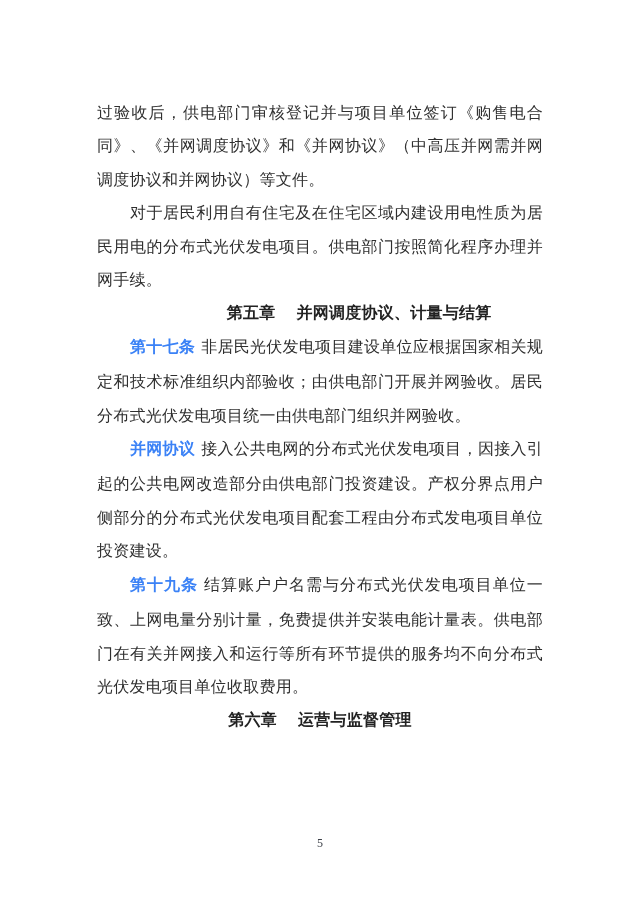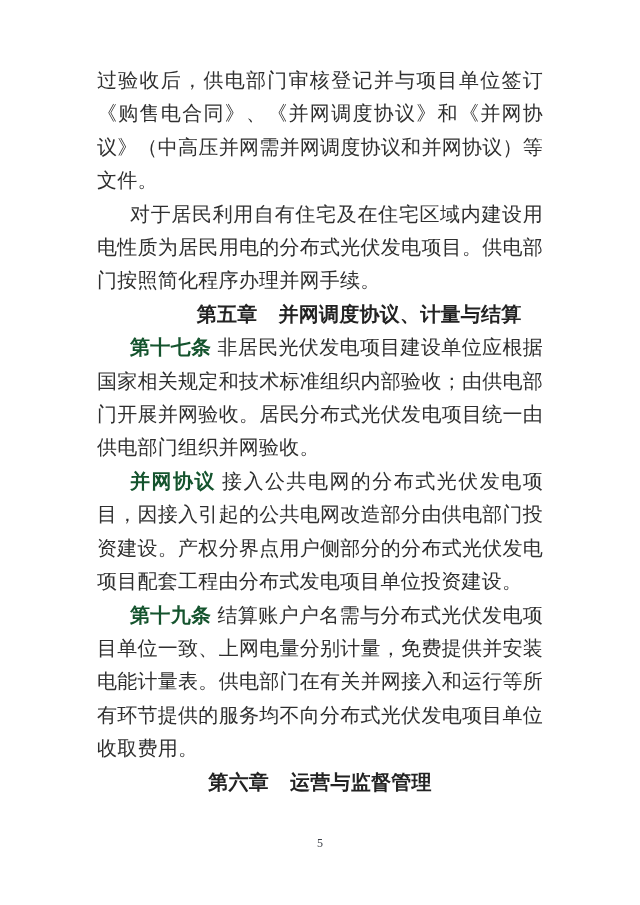--- a/index.html
+++ b/index.html
@@ -12,23 +12,23 @@
     width: 640px;
     height: 905px;
     background: #ffffff;
     font-family: "Liberation Serif", serif;
     color: #2f2f2f;
     overflow: hidden;
   }
   .content {
     position: absolute;
     left: 97px;
-    top: 64px;
+    top: 96px;
     width: 446px;
-    font-size: 20px;
+    font-size: 16px;
     line-height: 33.4px;
     letter-spacing: 0.25px;
     text-align: justify;
   }
   .content p {
     margin: 0;
   }
   .indent {
     text-indent: 33px;
   }
@@ -41,21 +41,22 @@
   .chapter-offset {
     
     text-indent: 78px;
   }
   .ch-num {
     margin-right: 21px;
   }
   .art-num {
     font-weight: bold;
     padding-right: 6px;
-    color: #14532d;
+    color: #3b82f6;
+    font-family: Liberation Mono, monospace;
   }
   .pagenum {
     position: absolute;
     top: 836px;
     left: 0;
     width: 100%;
     text-align: center;
     font-size: 12px;
     line-height: 14px;
     color: #3c4048;

